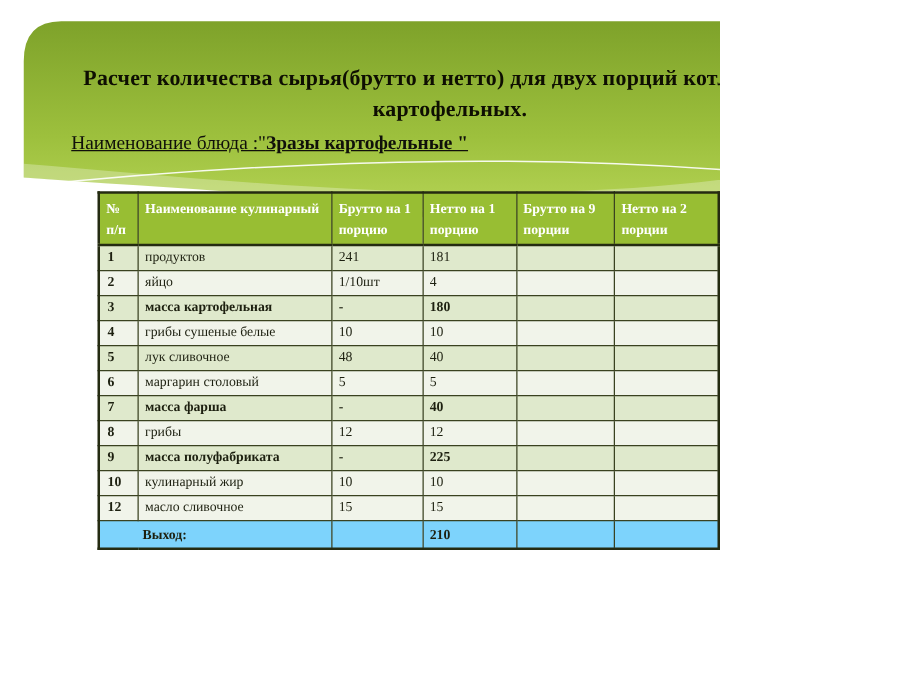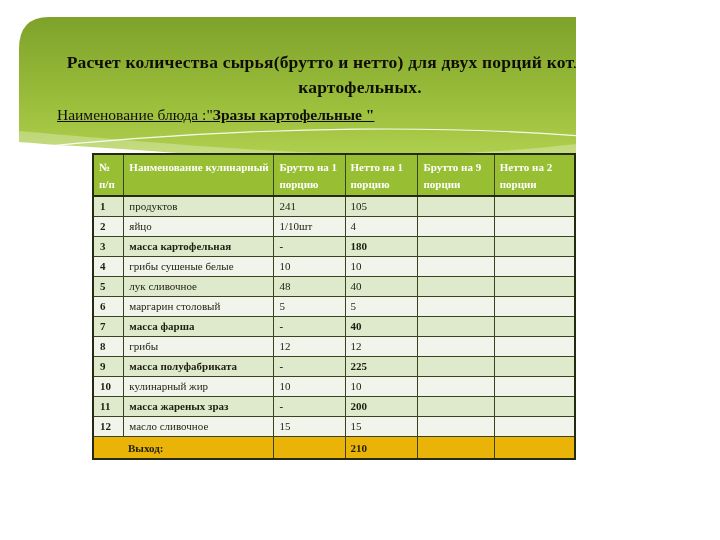--- a/index.html
+++ b/index.html
@@ -14,37 +14,37 @@
     text-align:center; font-weight:bold; font-size:17.5px; line-height:25px;
     color:#0e0e02; letter-spacing:0.2px;
   }
   .subtitle {
     position:absolute; left:57px; top:106px; font-size:15.5px; color:#10100a;
     text-decoration:underline; white-space:pre;
   }
   .subtitle b { font-weight:bold; }
 
   table.ing {
-    position:absolute; left:92px; top:153px;
+    position:absolute; left:78px; top:153px;
     border-collapse:collapse; table-layout:fixed;
     font-size:11px; color:#1d2010;
     border:2px solid #242b11;
   }
   .ing th, .ing td { box-sizing:border-box; border:1px solid #3a4220; vertical-align:top; }
   .ing th {
     background:#98be33; color:#ffffff; font-weight:bold; text-align:left;
     padding:4px 3px 2px 5px; line-height:17px; height:42px;
     border-bottom:2px solid #242b11;
   }
   .ing td { padding:2px 3px 1px 5px; height:20px; line-height:15px; }
   tr.band-green td { background:#dfe9cc; }
   tr.band-light td { background:#f1f4ea; }
   tr.em td { font-weight:bold; }
   td.col-num { font-weight:bold; padding-left:6px; }
-  tr.footer-row td { background:#eab308; font-weight:bold; height:23px; padding-top:4px; }
+  tr.footer-row td { background:#7dd3fc; font-weight:bold; height:23px; padding-top:4px; }
   td.footer-label { padding-left:34px; }
 </style>
 </head>
 <body>
 
 <div class="slide">
 
   <svg class="bg" viewBox="0 0 720 540" xmlns="http://www.w3.org/2000/svg">
     <defs>
       <linearGradient id="gmain" x1="0" y1="0" x2="0" y2="1">
@@ -85,21 +85,21 @@
         <th>Нетто на 1 порцию</th>
         <th>Брутто на 9 порции</th>
         <th>Нетто на 2 порции</th>
       </tr>
     </thead>
     <tbody>
         <tr class="band-green">
           <td class="col-num">1</td>
           <td>продуктов</td>
           <td>241</td>
-          <td>105</td>
+          <td>181</td>
           <td></td>
           <td></td>
         </tr>
         <tr class="band-light">
           <td class="col-num">2</td>
           <td>яйцо</td>
           <td>1/10шт</td>
           <td>4</td>
           <td></td>
           <td></td>
@@ -161,28 +161,20 @@
           <td></td>
         </tr>
         <tr class="band-light">
           <td class="col-num">10</td>
           <td>кулинарный жир</td>
           <td>10</td>
           <td>10</td>
           <td></td>
           <td></td>
         </tr>
-        <tr class="band-green em">
-          <td class="col-num">11</td>
-          <td>масса жареных зраз</td>
-          <td>-</td>
-          <td>200</td>
-          <td></td>
-          <td></td>
-        </tr>
         <tr class="band-light">
           <td class="col-num">12</td>
           <td>масло сливочное</td>
           <td>15</td>
           <td>15</td>
           <td></td>
           <td></td>
         </tr>
       </tbody>
     <tfoot>

